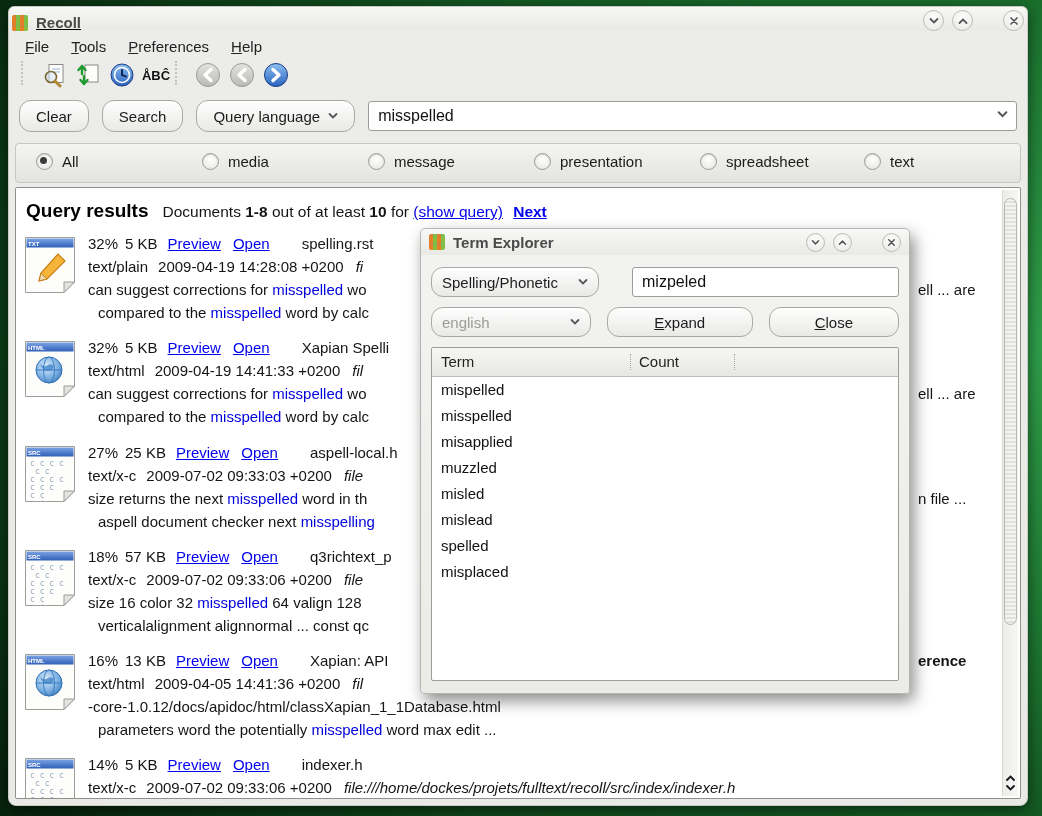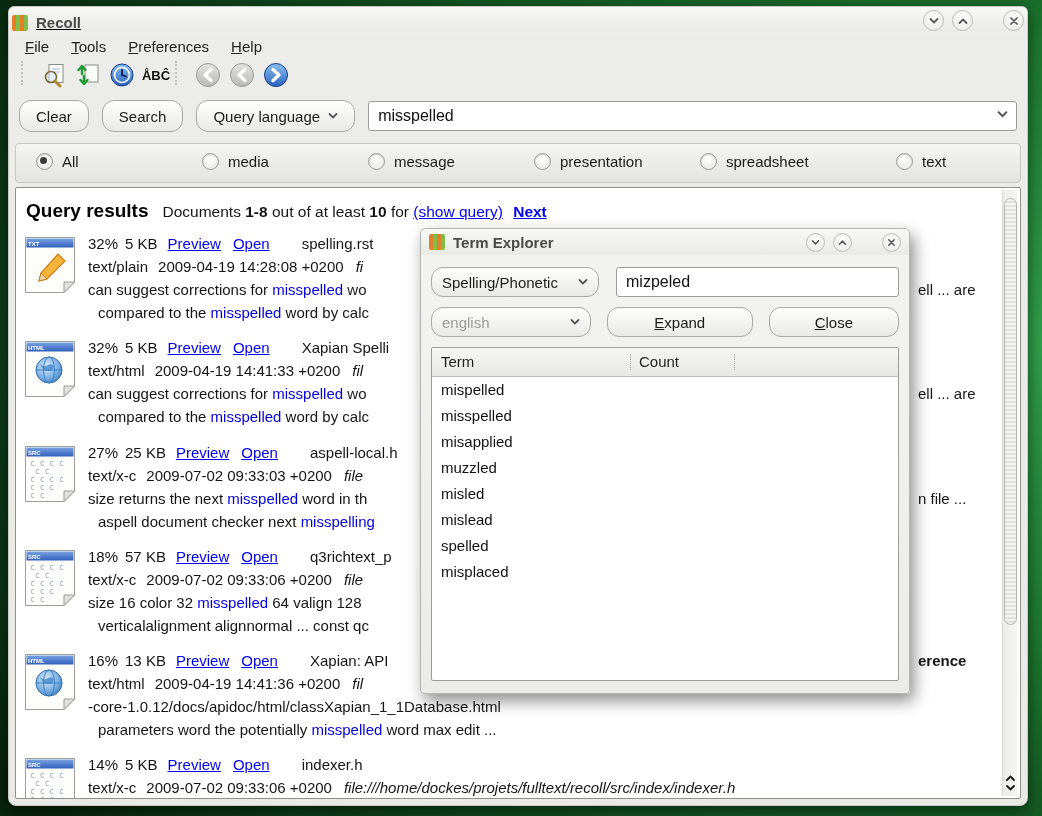--- a/index.html
+++ b/index.html
@@ -79,21 +79,21 @@
     background:repeating-linear-gradient(180deg,#f4f4f2 0 2px,#e0e0dd 2px 4px)}
   .varrows{position:absolute;left:0;right:0;bottom:4px;display:flex;flex-direction:column;align-items:center;gap:2px}
   
   .dialog{position:absolute;left:420px;top:228px;width:488px;height:464px;z-index:10;
     background:linear-gradient(180deg,#f3f3f1,#ebebe8);border:1px solid #b5b5b1;border-radius:5px 5px 4px 4px;
     box-shadow:4px 7px 16px rgba(0,0,0,.45);}
   .dtitle{position:absolute;left:0;top:0;right:0;height:26px;display:flex;align-items:center;padding:0 8px;
     border-radius:5px 5px 0 0;background:linear-gradient(180deg,#f8f8f6,#e9e9e6)}
   .dtitle .tb-title{font-size:15px}
   .dbtn{width:17px;height:17px}
-  .drow1{position:absolute;left:10px;top:38px;right:10px;height:48px;display:flex;gap:17px}
+  .drow1{position:absolute;left:10px;top:38px;right:10px;height:48px;display:flex;gap:33px}
   .drow2{position:absolute;left:10px;top:78px;right:10px;height:30px;display:flex;gap:16px}
   .dcombo{width:168px;box-sizing:border-box;justify-content:space-between;padding:0 10px}
   .dcombo .ctext{overflow:hidden}
   .dcombo.disabled .ctext{color:#9b9b98}
   .dinput{flex:1}
   .dinput input{width:100%;height:30px;box-sizing:border-box;border:1px solid #9c9c98;border-radius:3px;
     padding:0 9px;font-size:16px;font-family:inherit;color:#111;background:#fff}
   .dbtn2{width:150px;box-sizing:border-box}
   .dbtn3{width:134px;box-sizing:border-box}
   .dtable{position:absolute;left:10px;right:10px;top:118px;bottom:12px;background:#fff;border:1px solid #9c9c98;border-radius:2px;overflow:hidden}
@@ -263,21 +263,21 @@
           <span>message</span>
         </div>
       <div class="fopt" style="left:518px">
           <span class="radio"></span>
           <span>presentation</span>
         </div>
       <div class="fopt" style="left:684px">
           <span class="radio"></span>
           <span>spreadsheet</span>
         </div>
-      <div class="fopt" style="left:880px">
+      <div class="fopt" style="left:848px">
           <span class="radio"></span>
           <span>text</span>
         </div>
     </div>
 
     <div class="results">
       <div class="rcontent">
 
         <div class="rheader">
           <span class="rtitle">Query results</span>
@@ -371,21 +371,21 @@
           <svg class="docicon" width="56" height="62" viewBox="0 0 56 62">
             <use href="#pagebase"></use>
             <text x="6" y="11.5" font-size="6" font-weight="bold" fill="#fff">HTML</text>
             <circle cx="27" cy="32" r="13" fill="url(#gglobe)" stroke="#2f6fb0"></circle>
             <ellipse cx="27" cy="32" rx="5.5" ry="13" fill="none" stroke="#3b7fc4" stroke-width="1"></ellipse>
             <line x1="14" y1="32" x2="40" y2="32" stroke="#3b7fc4" stroke-width="1"></line>
             <path d="M18 26 q4 4 8 1 q3 -2 6 1 q-1 5 -5 5 q-6 1 -9 -7" fill="#3b7fc4" opacity=".75"></path>
           </svg>
           <div class="etxt">
             <div class="eline"><span class="pct">16%</span><span class="sz">13 KB</span><span class="lnk">Preview</span><span class="lnk">Open</span><span class="ttl">Xapian: API</span></div>
-            <div class="eline"><span>text/html</span><span class="dt">2009-04-19 14:41:36 +0200</span><span class="url">fil</span></div>
+            <div class="eline"><span>text/html</span><span class="dt">2009-04-05 14:41:36 +0200</span><span class="url">fil</span></div>
             <div class="eline urlline">-core-1.0.12/docs/apidoc/html/classXapian_1_1Database.html</div>
             <div class="eline l4"><span>parameters word the potentially </span><span class="hl">misspelled</span><span> word max edit ...</span></div>
             <span class="rfrag rf1 b">erence</span>
           </div>
         </div>
 
         <div class="entry" style="top:565px">
           <svg class="docicon" width="56" height="62" viewBox="0 0 56 62">
             <use href="#pagebase"></use>
             <text x="6" y="11.5" font-size="6" font-weight="bold" fill="#fff">SRC</text>

